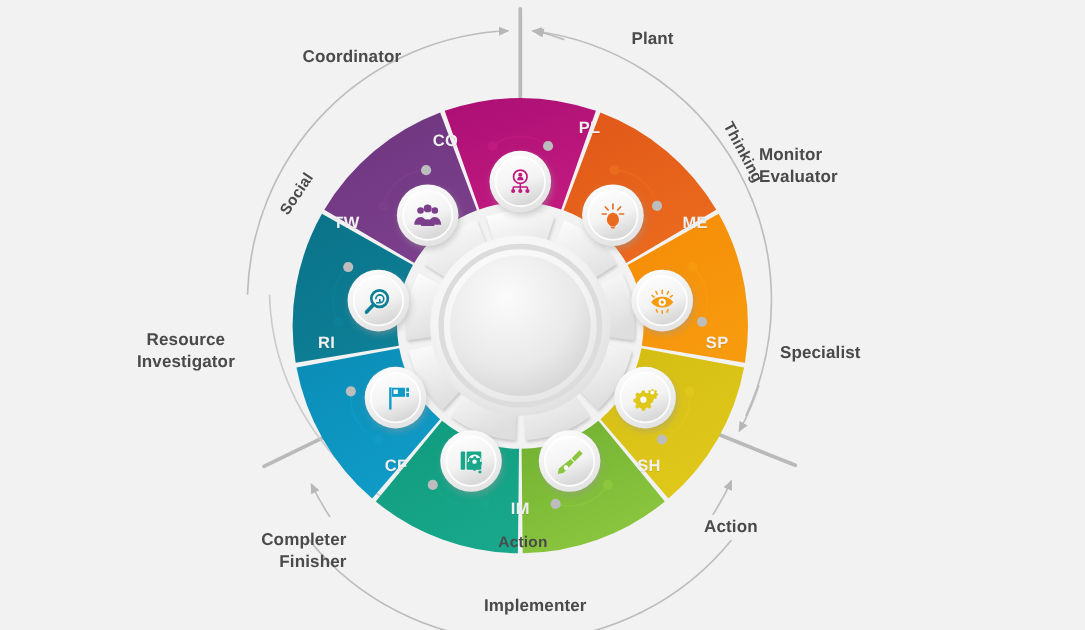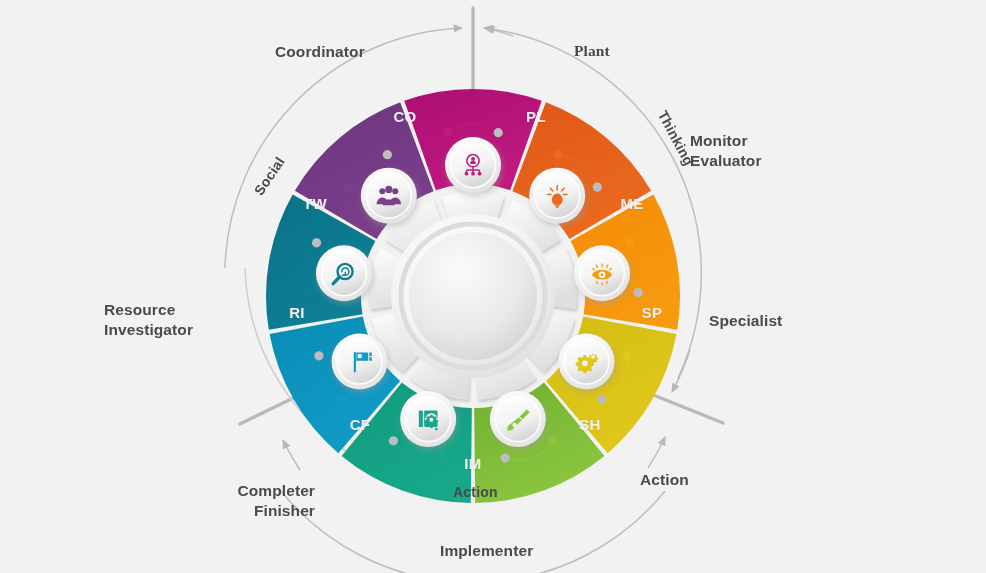--- a/index.html
+++ b/index.html
@@ -344,39 +344,39 @@
             <path d="M-17,12 a8,9.6 0 0 1 16,0 z"></path>
             <path d="M1,12 a8,9.6 0 0 1 16,0 z"></path>
             <path d="M-8.6,13.5 a8.8,10.6 0 0 1 17.2,0 z"></path>
             <path d="M0,-3.5 L-2.6,3 L0,5.2 L2.6,3 z" fill="#fbfbfb"></path>
           </g>
         </g>
       </g>
   </svg>
 
 
-  <div class="seg-code" style="left:405px; top:116px;">CO</div>
+  <div class="seg-code" style="left:405px; top:128px;">CO</div>
   <div class="seg-code" style="left:536px; top:116px;">PL</div>
   <div class="seg-code" style="left:632px; top:203px;">ME</div>
   <div class="seg-code" style="left:652px; top:312px;">SP</div>
   <div class="seg-code" style="left:590px; top:424px;">SH</div>
   <div class="seg-code" style="left:473px; top:463px;">IM</div>
   <div class="seg-code" style="left:360px; top:424px;">CF</div>
   <div class="seg-code" style="left:297px; top:312px;">RI</div>
   <div class="seg-code" style="left:315px; top:203px;">TW</div>
 
   <div class="role-name" style="left:275px; top:42px; text-align:right;">Coordinator</div>
-  <div class="role-name" style="left:574px; top:41px; text-align:left;font-family:Liberation Serif, serif;">Plant</div>
+  <div class="role-name" style="left:574px; top:26px; text-align:left;">Plant</div>
   <div class="role-name" style="left:690px; top:131px; text-align:left;">Monitor
 Evaluator</div>
   <div class="role-name" style="left:709px; top:311px; text-align:left;">Specialist</div>
   <div class="role-name" style="left:640px; top:470px; text-align:left;">Action</div>
   <div class="role-name" style="left:440px; top:541px; text-align:left;">Implementer</div>
   <div class="role-name" style="left:165px; top:481px; width:150px; text-align:right;">Completer
 Finisher</div>
-  <div class="role-name" style="left:104px; top:300px; width:130px; text-align:left;">Resource
+  <div class="role-name" style="left:104px; top:300px; width:130px; text-align:center;">Resource
 Investigator</div>
 
   <div class="group-name" style="left:248px; top:168px; transform:rotate(-56deg);">Social</div>
   <div class="group-name" style="left:646px; top:130px; transform:rotate(62deg);">Thinking</div>
   <div class="group-name" style="left:453px; top:484px;">Action</div>
 
 </div>
 
 </body></html>

